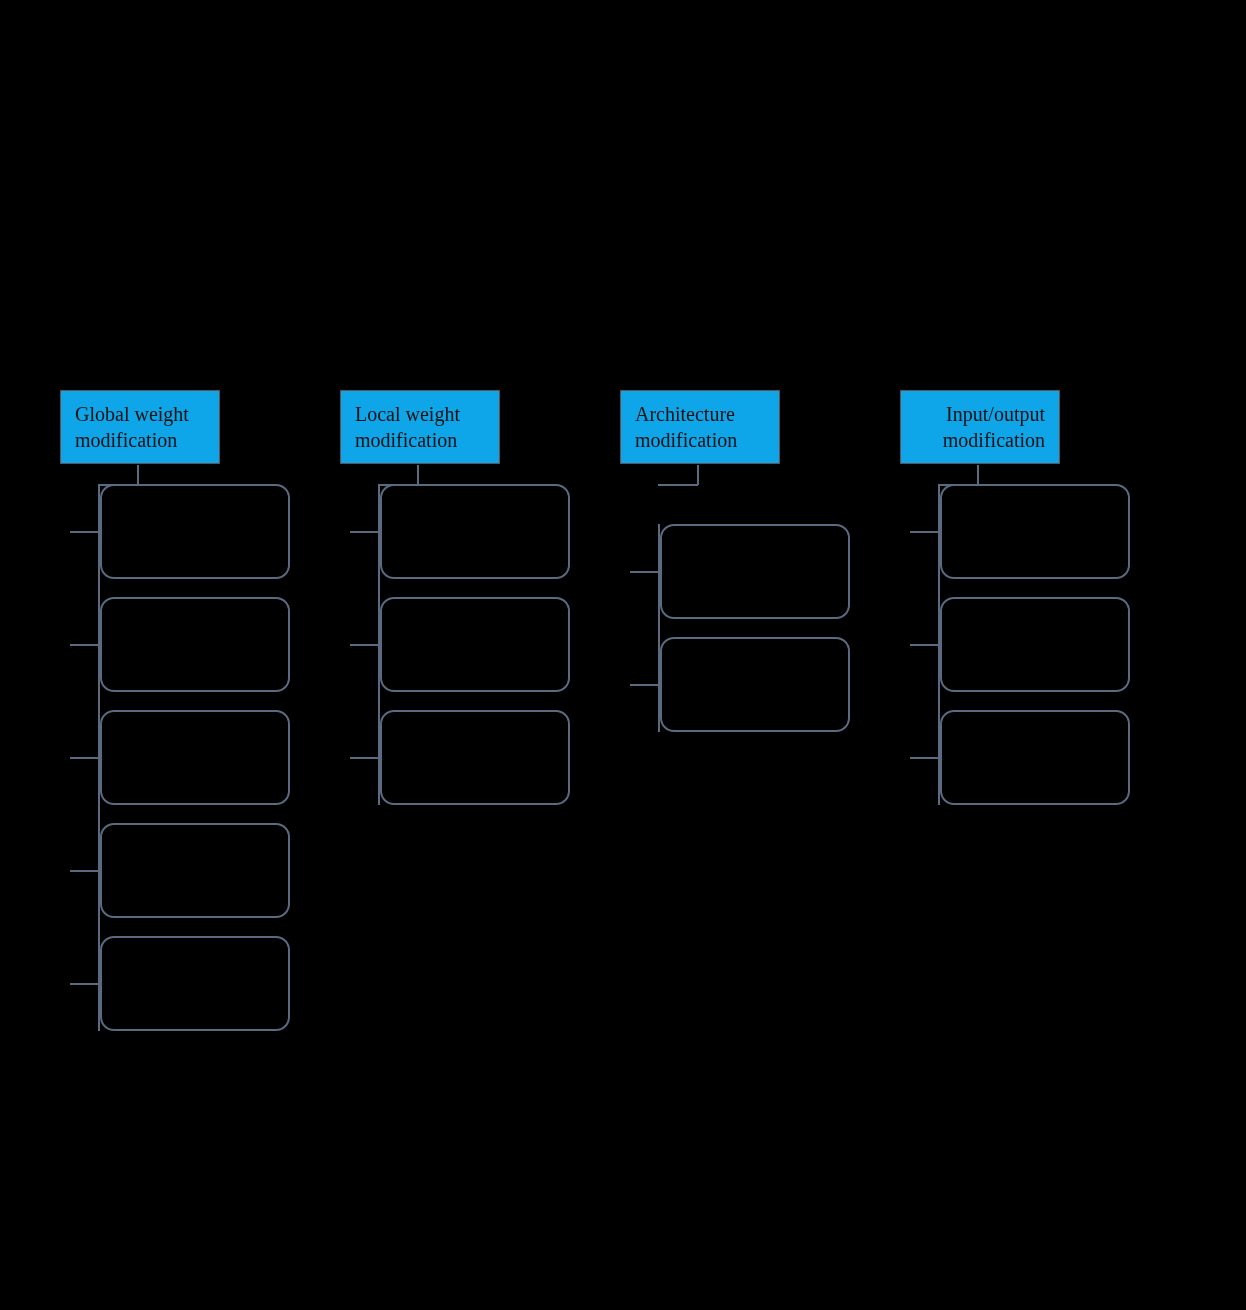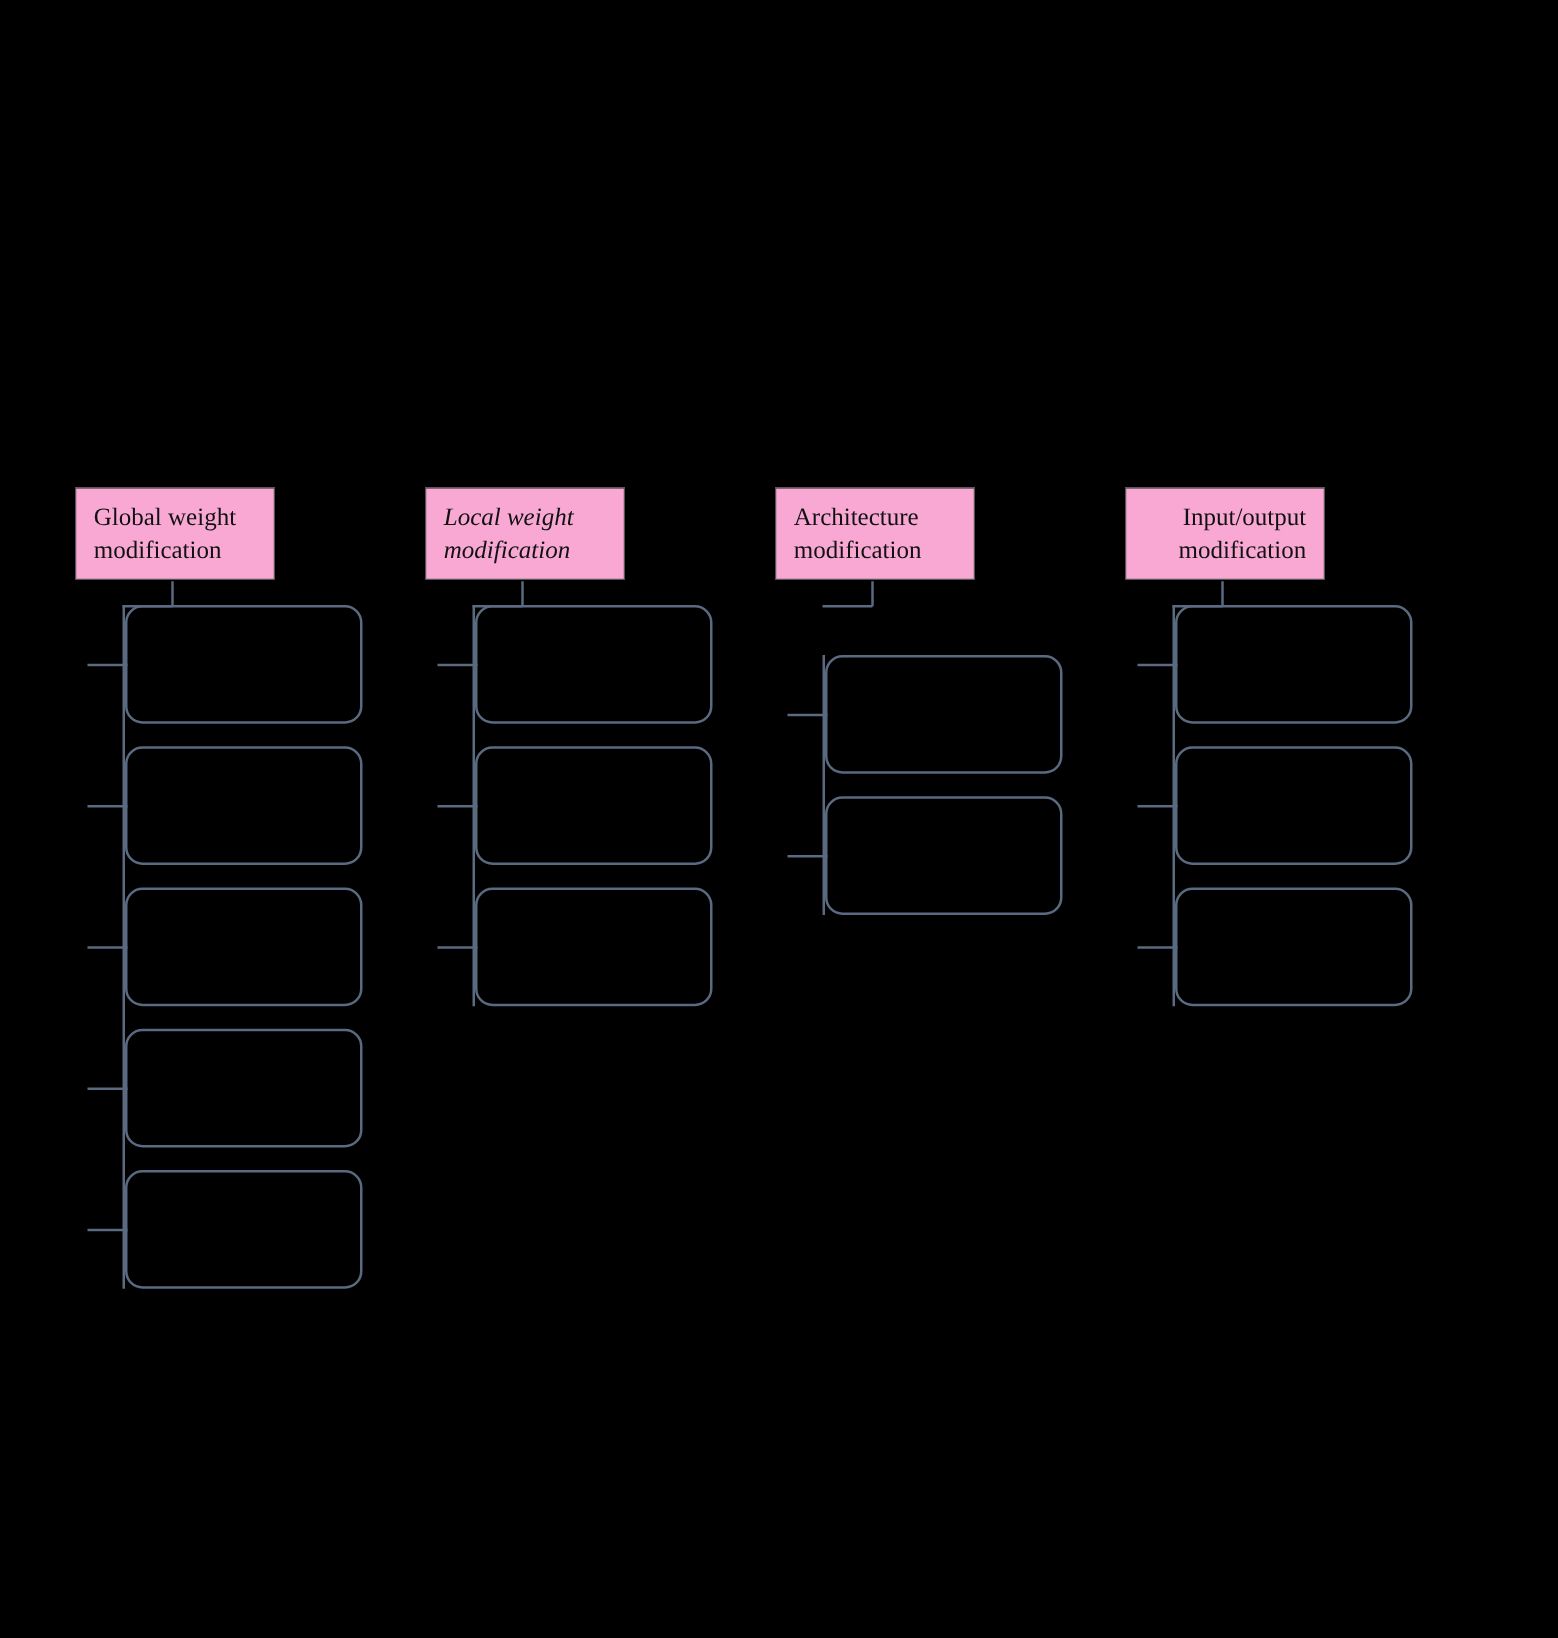--- a/index.html
+++ b/index.html
@@ -20,21 +20,21 @@
       width: 1180px;
     }
     .column {
       display: flex;
       flex-direction: column;
       align-items: flex-start;
       width: 290px;
       position: relative;
     }
     .header-box {
-      background: #f9a8d4;
+      background: #0ea5e9;
       border: 1.5px solid #555;
       padding: 10px 14px;
       font-size: 20px;
       line-height: 1.3;
       color: #111;
       min-width: 160px;
       max-width: 200px;
       margin-left: 20px;
       margin-bottom: 20px;
       position: relative;
@@ -81,21 +81,21 @@
       <div class="child-box"></div>
 
       <div class="child-box"></div>
     </div>
 
     <svg style="position:absolute; left:20px; top:0; pointer-events:none;" width="43" height="200">
       
     </svg>
   </div>
 
-  <div class="column" style="width:280px;font-style:italic;">
+  <div class="column" style="width:280px;">
     <div class="header-box">Local weight<br>modification</div>
     <div style="position:relative; margin-left:60px; display:flex; flex-direction:column; gap:18px;">
       <div style="position:absolute; left:-2px; top:0; width:2px; background:#5a6a80; bottom:0;"></div>
       <div class="child-box"></div>
       <div class="child-box"></div>
       <div class="child-box"></div>
     </div>
   </div>
 
   <div class="column" style="width:280px;gap:40px;">

